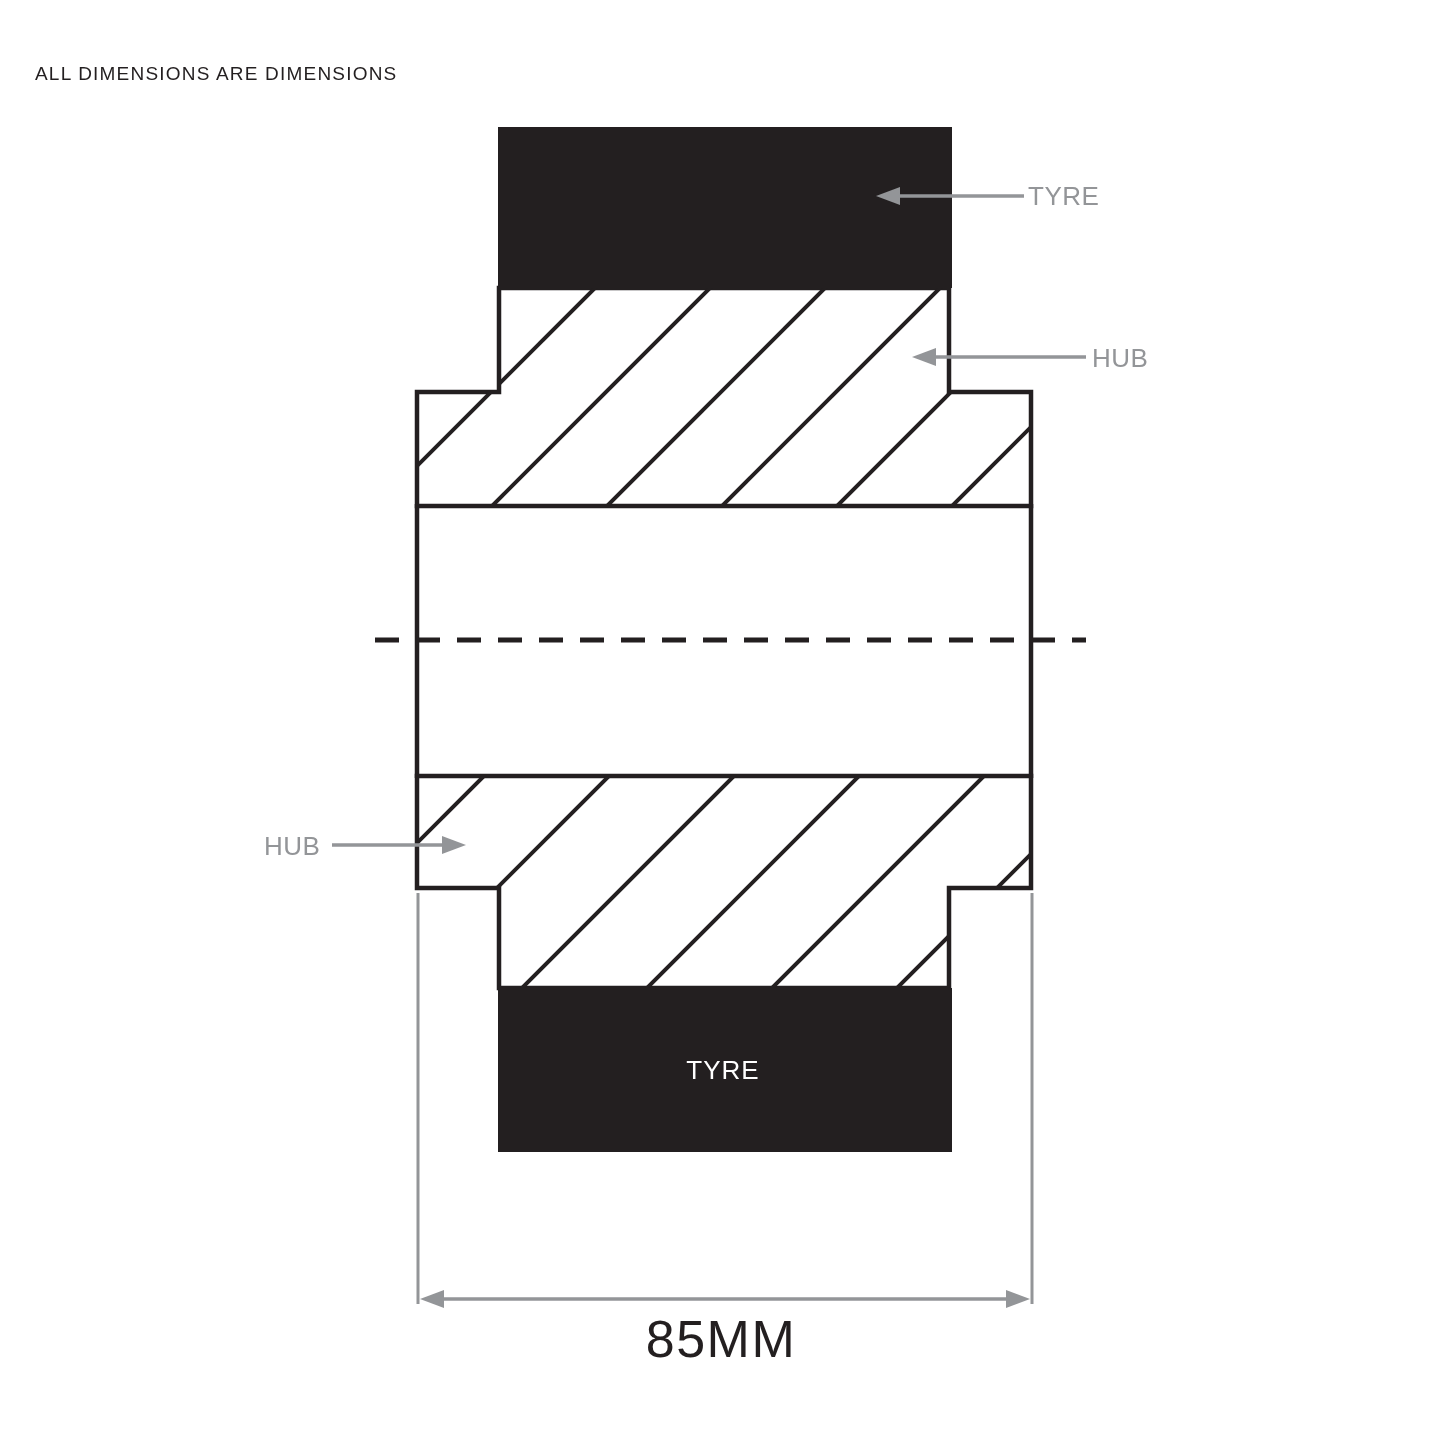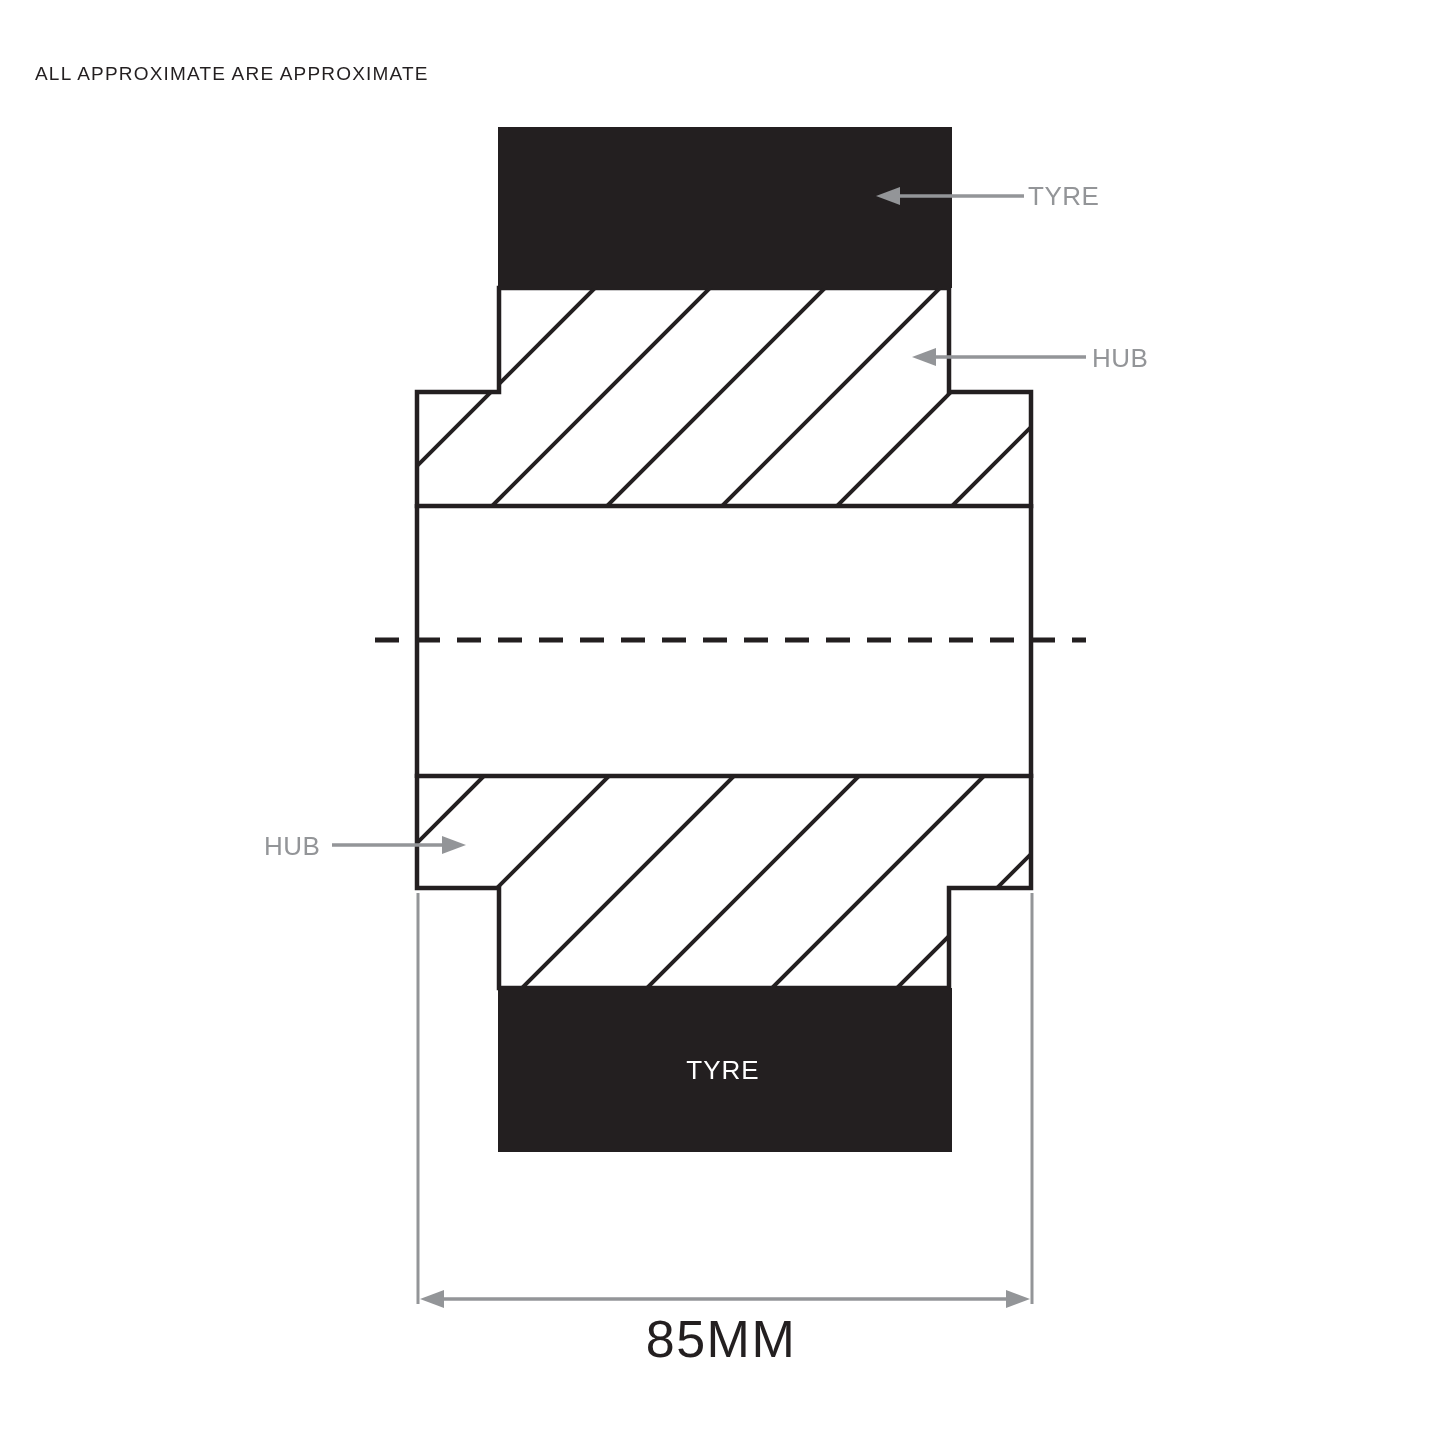--- a/index.html
+++ b/index.html
@@ -133,21 +133,21 @@
     <line class="ext-line" x1="418" y1="893" x2="418" y2="1304"></line>
     <line class="ext-line" x1="1032" y1="893" x2="1032" y2="1304"></line>
 
     <g>
       <line class="ann-line" x1="438" y1="1299" x2="1012" y2="1299"></line>
       <polygon class="ann-head" points="420,1299 444,1290 444,1308"></polygon>
       <polygon class="ann-head" points="1030,1299 1006,1290 1006,1308"></polygon>
     </g>
   </svg>
 
-  <div class="txt title">ALL APPROXIMATE ARE APPROXIMATE</div>
+  <div class="txt title">ALL DIMENSIONS ARE DIMENSIONS</div>
 
   <div class="txt annot lbl-tyre-top">TYRE</div>
 
   <div class="txt annot lbl-hub-right">HUB</div>
 
   <div class="txt annot lbl-hub-left">HUB</div>
 
   <div class="txt lbl-tyre-bottom">TYRE</div>
 
 

